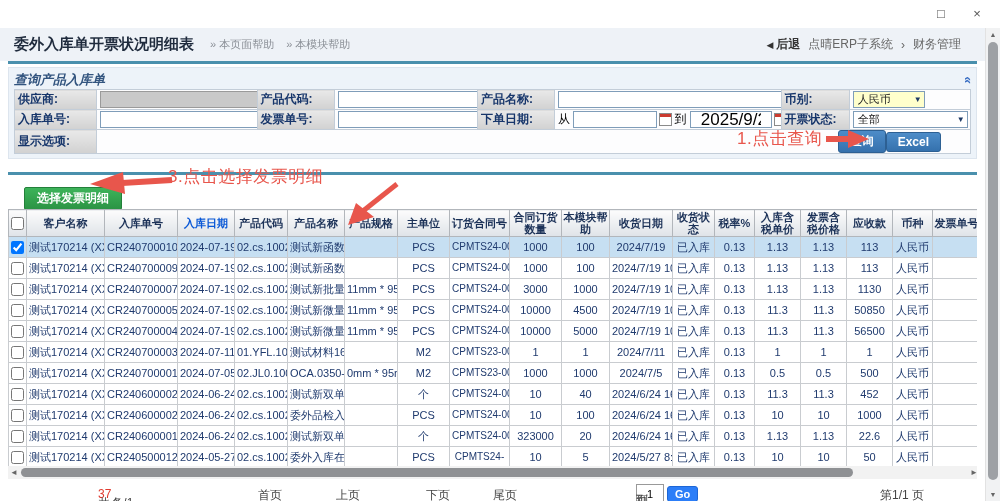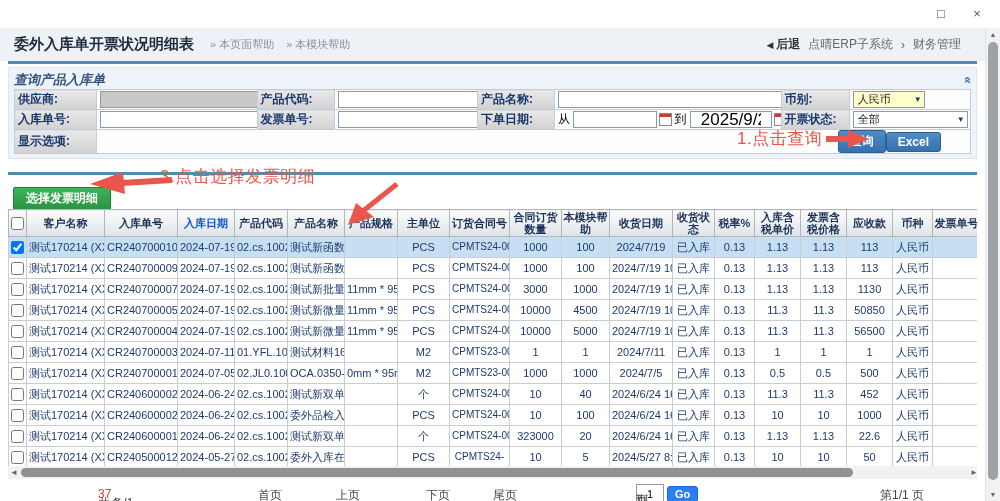--- a/index.html
+++ b/index.html
@@ -43,21 +43,21 @@
   .tin.dis{background:#c9c9c9;border-color:#9a9a9a;}
   .sel{display:inline-flex;align-items:center;justify-content:space-between;border:1px solid #7f9db9;background:#fff;height:17px;font-size:11px;padding:0 2px 0 4px;box-sizing:border-box;vertical-align:middle;cursor:default;color:#222;}
   .sel .dd{font-size:8px;color:#1e3a66;}
   .sel.yellow{background:#ffffcc;}
   .cal{display:inline-block;width:11px;height:11px;border:1px solid #8a8a8a;background:#fff;position:relative;vertical-align:middle;margin:0 2px;}
   .cal::before{content:"";position:absolute;top:0;left:0;right:0;height:3px;background:#cc3b30;}
   .btnrow{display:flex;justify-content:flex-end;align-items:center;padding-right:26px;}
   .blue-btn{background:linear-gradient(#4d8cc8,#3571ad);color:#fff;border:1px solid #2d6093;border-radius:3px;font-size:12px;font-weight:bold;padding:2px 11px;cursor:pointer;font-family:inherit;}
   
   .toolbar{position:relative;height:34px;margin:0 8px;}
-  .green-btn{position:absolute;left:5px;top:12px;background:linear-gradient(#3db35a,#2b9444);color:#fff;border:1px solid #23803a;border-radius:2px;font-size:12px;font-weight:bold;padding:2px 12px;cursor:pointer;font-family:inherit;}
+  .green-btn{position:absolute;left:16px;top:12px;background:linear-gradient(#3db35a,#2b9444);color:#fff;border:1px solid #23803a;border-radius:2px;font-size:12px;font-weight:bold;padding:2px 12px;cursor:pointer;font-family:inherit;}
   
   .grid-wrap{position:relative;margin:0 8px;height:270px;overflow:hidden;background:#fff;}
   table.grid{width:972px;border-collapse:collapse;table-layout:fixed;font-size:11px;}
   table.grid th{background:linear-gradient(#fcfcfc,#dfe3e8);border:1px solid #b2b6bb;color:#1c3258;font-weight:bold;height:26px;line-height:12px;padding:0 1px;white-space:normal;}
   table.grid th.sort{color:#0a58d6;cursor:pointer;}
   table.grid td{border:1px solid #c9ccd0;height:20px;padding:0 2px;color:#1f3a6e;text-align:center;white-space:nowrap;overflow:hidden;}
   table.grid tr.selected td{background:#c6dff2;}
   table.grid input[type=checkbox]{width:13px;height:13px;margin:0;vertical-align:middle;}
   td.col-customer,td.col-product_code,td.col-product_name,td.col-spec{text-align:left;}
   td.col-received_status,td.col-received_date{color:#4343c8;}
@@ -79,21 +79,21 @@
   .pg-last{left:485px;cursor:pointer;}
   .pg-goto{left:628px;display:flex;align-items:center;gap:3px;top:5px !important;}
   .pg-goto input{width:22px;height:15px;border:1px solid #999;text-align:center;font-size:11px;}
   .go-btn{background:#2c7ef8;color:#fff;border:1px solid #1d66d6;border-radius:3px;font-size:11px;font-weight:bold;padding:1px 7px;cursor:pointer;font-family:inherit;}
   .pg-info{left:872px;}
   
   .annotations{position:absolute;left:0;top:0;width:1000px;height:501px;pointer-events:none;z-index:50;}
   .ann-text{position:absolute;color:#e8564c;font-size:17px;letter-spacing:0.5px;}
   .ann1{left:737px;top:127px;}
   .ann2{left:380px;top:161px;}
-  .ann3{left:160px;top:165px;}
+  .ann3{left:168px;top:165px;}
   .ann-svg{position:absolute;left:0;top:0;}
 </style>
 </head>
 <body>
 
 <div class="titlebar">
   <span class="win-title">入库明细开票批量添加</span>
   <span class="win-btn win-max">□</span>
   <span class="win-btn win-close">×</span>
 </div>

